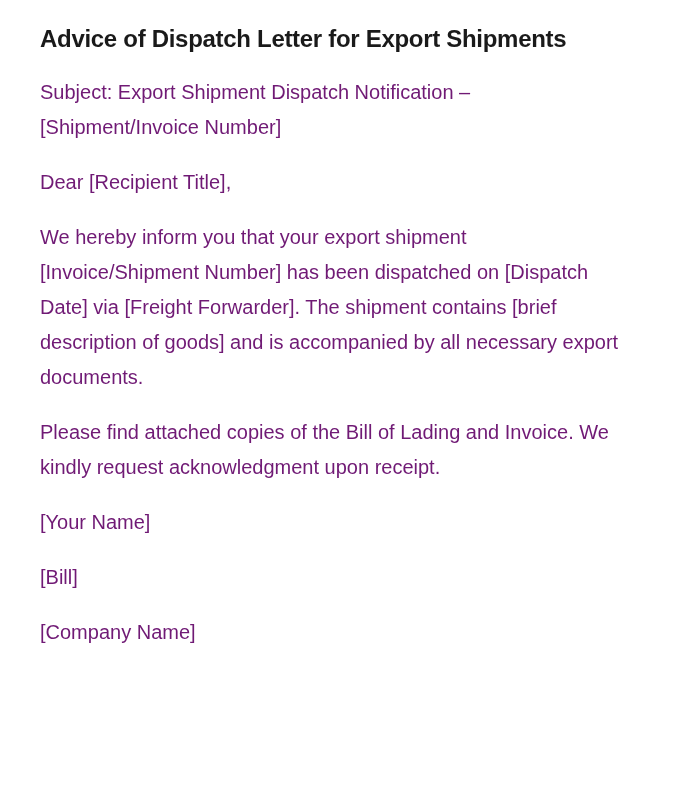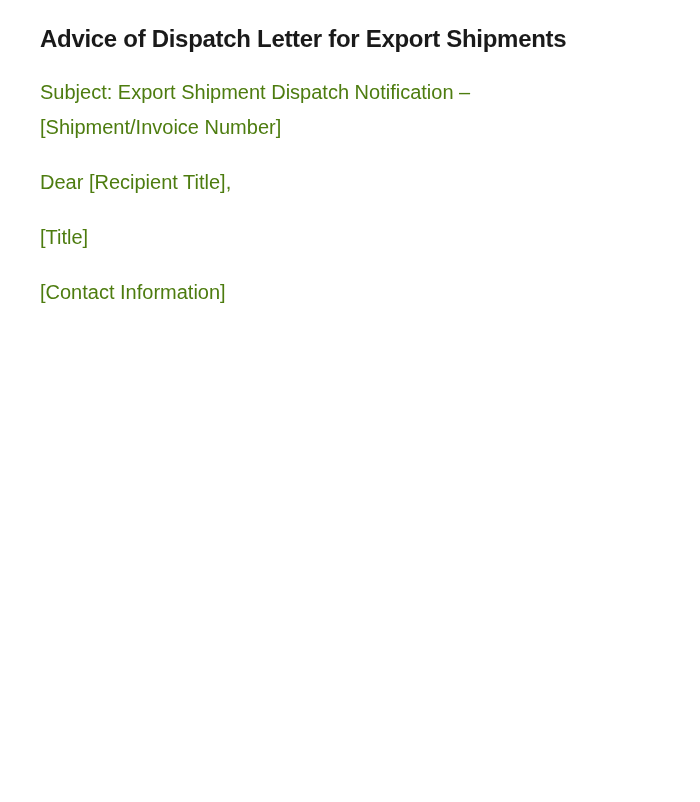--- a/index.html
+++ b/index.html
@@ -25,34 +25,37 @@
     letter-spacing: -0.3px;
     color: #1a1a1a;
     white-space: nowrap;
   }
   .letter p {
     max-width: 580px;
     margin: 12px 0 20px 0;
     font-size: 20px;
     font-weight: 400;
     line-height: 35px;
-    color: #4d7c0f;
+    color: #701a75;
   }
 </style>
 </head>
 <body>
 
 <main class="letter">
   <h1 class="letter-title">Advice of Dispatch Letter for Export Shipments</h1>
 
   <p>Subject: Export Shipment Dispatch Notification – [Shipment/Invoice Number]</p>
 
   <p>Dear [Recipient Title],</p>
 
+  <p>We hereby inform you that your export shipment [Invoice/Shipment Number] has been dispatched on [Dispatch Date] via [Freight Forwarder]. The shipment contains [brief description of goods] and is accompanied by all necessary export documents.</p>
+
+  <p>Please find attached copies of the Bill of Lading and Invoice. We kindly request acknowledgment upon receipt.</p>
 
 
+  <p>[Your Name]</p>
 
+  <p>[Bill]</p>
 
-  <p>[Title]</p>
+  <p>[Company Name]</p>
 
-
-  <p>[Contact Information]</p>
 </main>
 
 </body></html>

